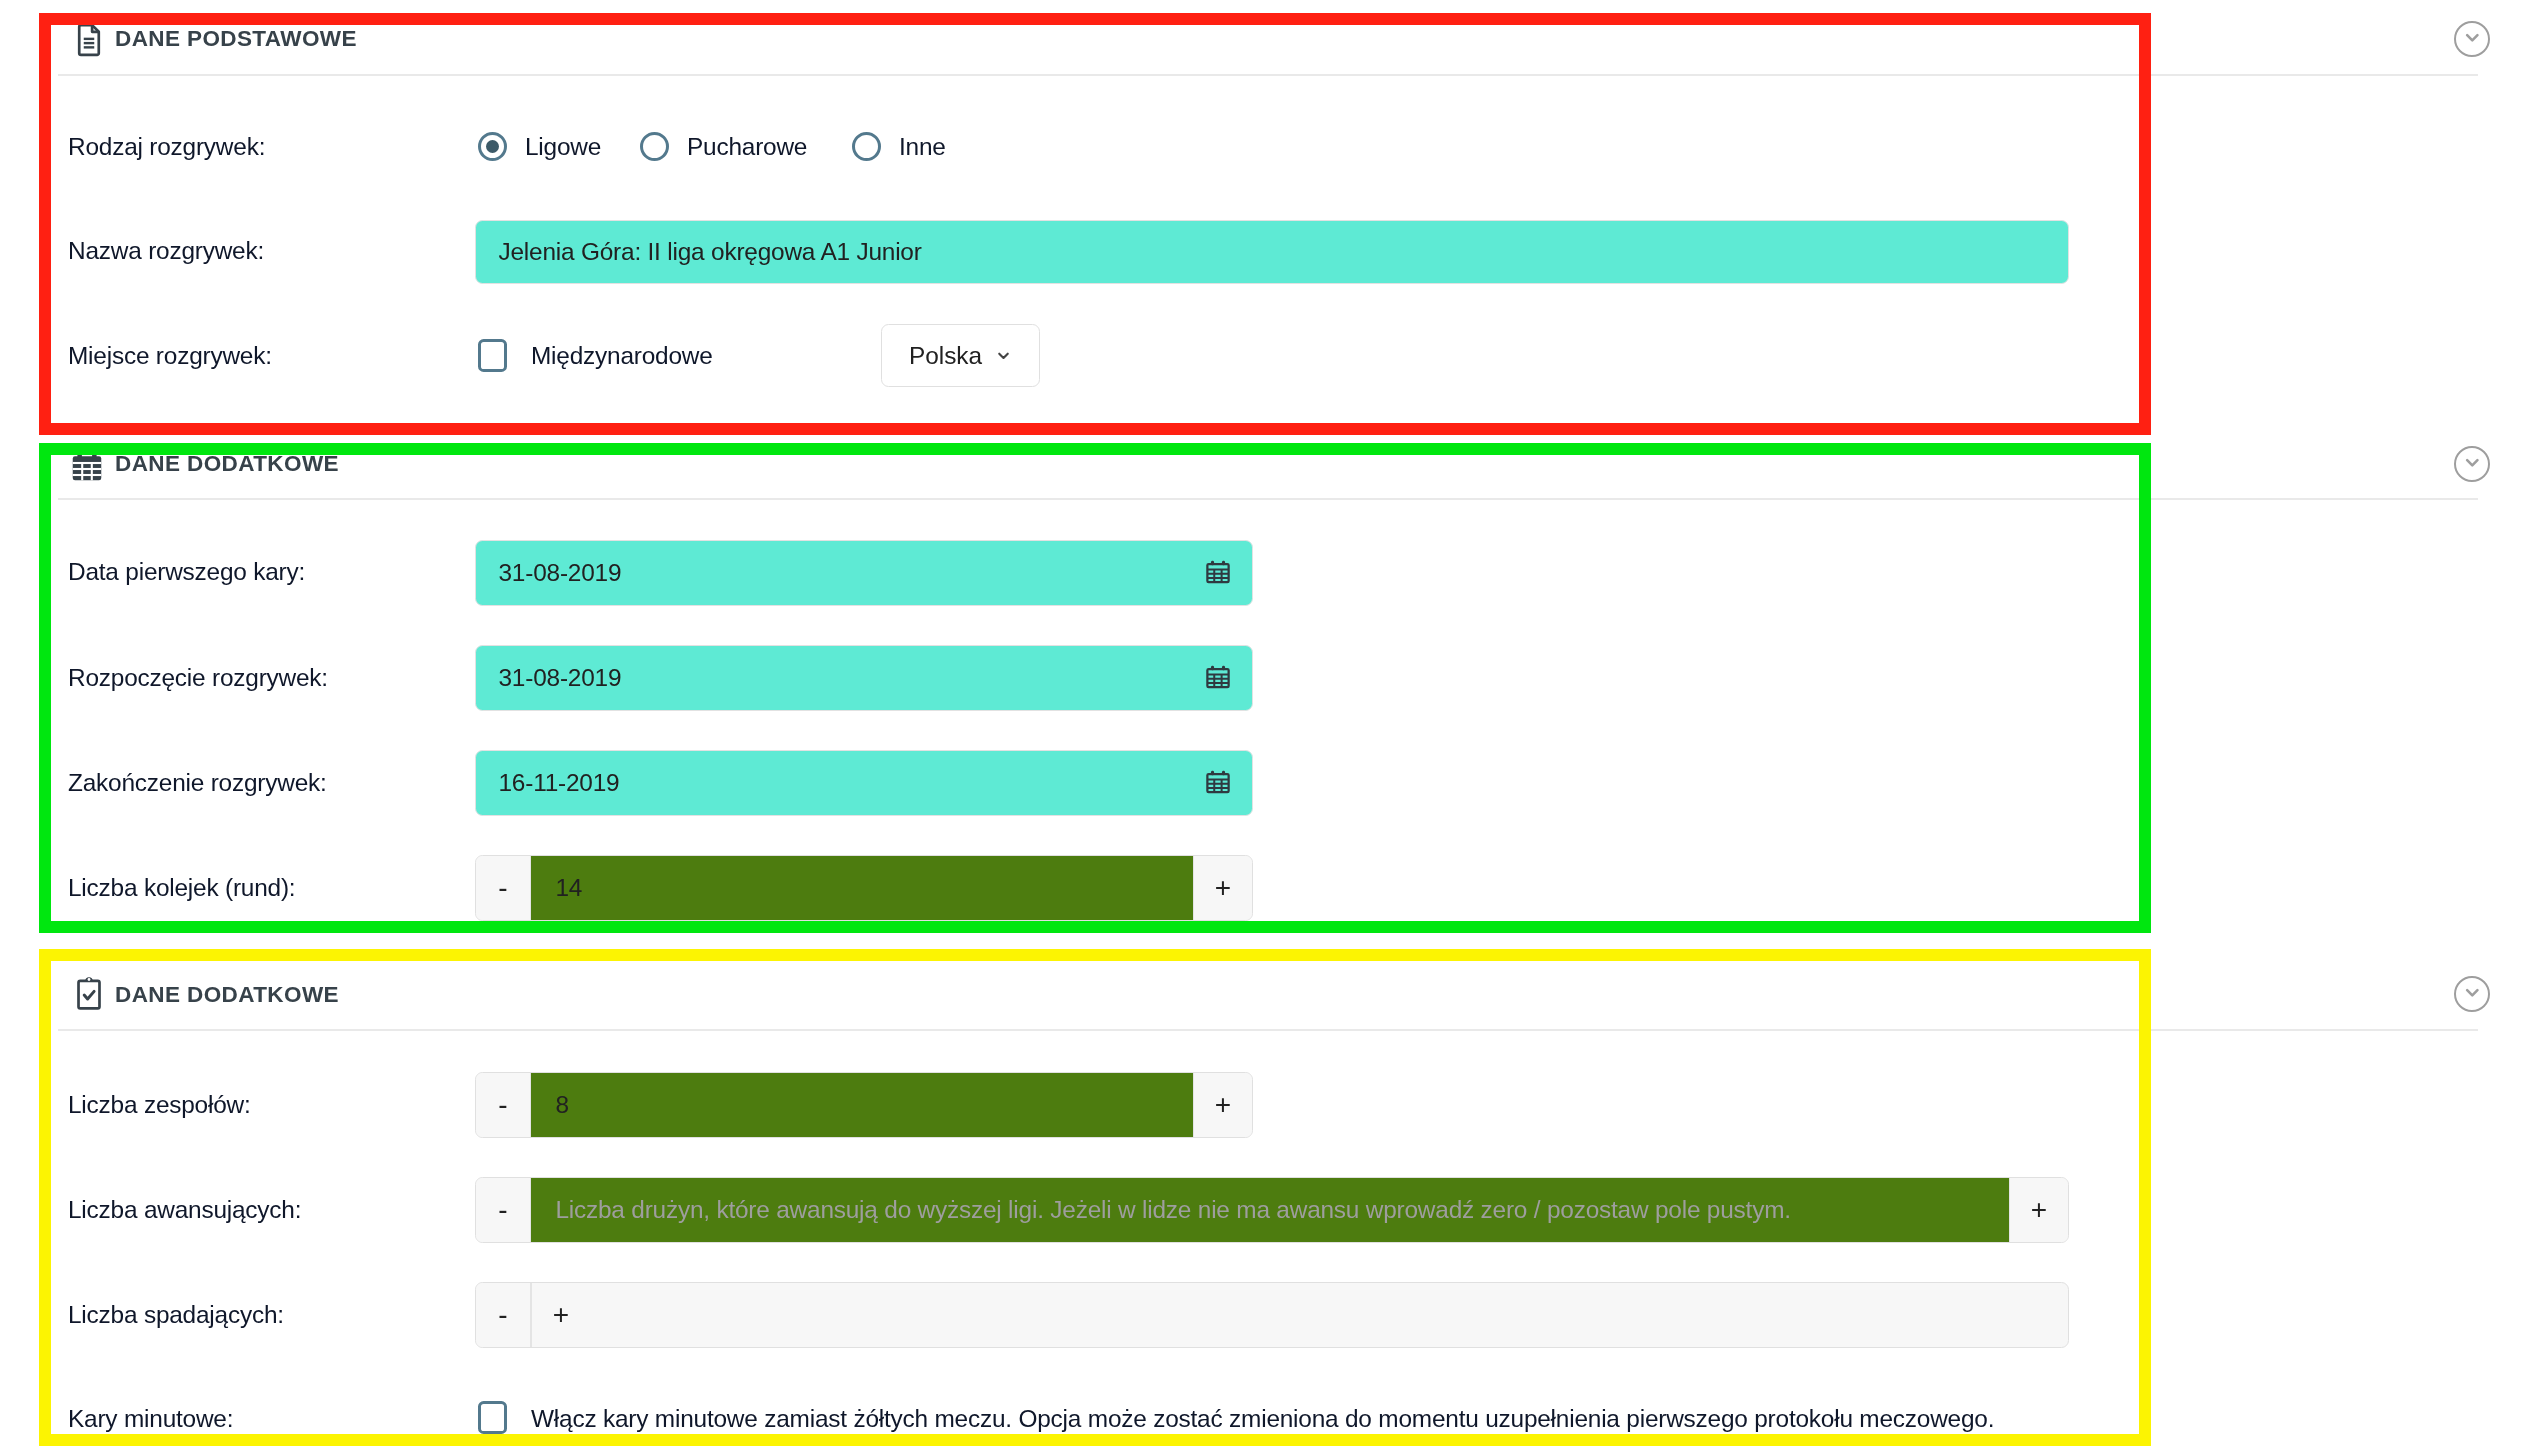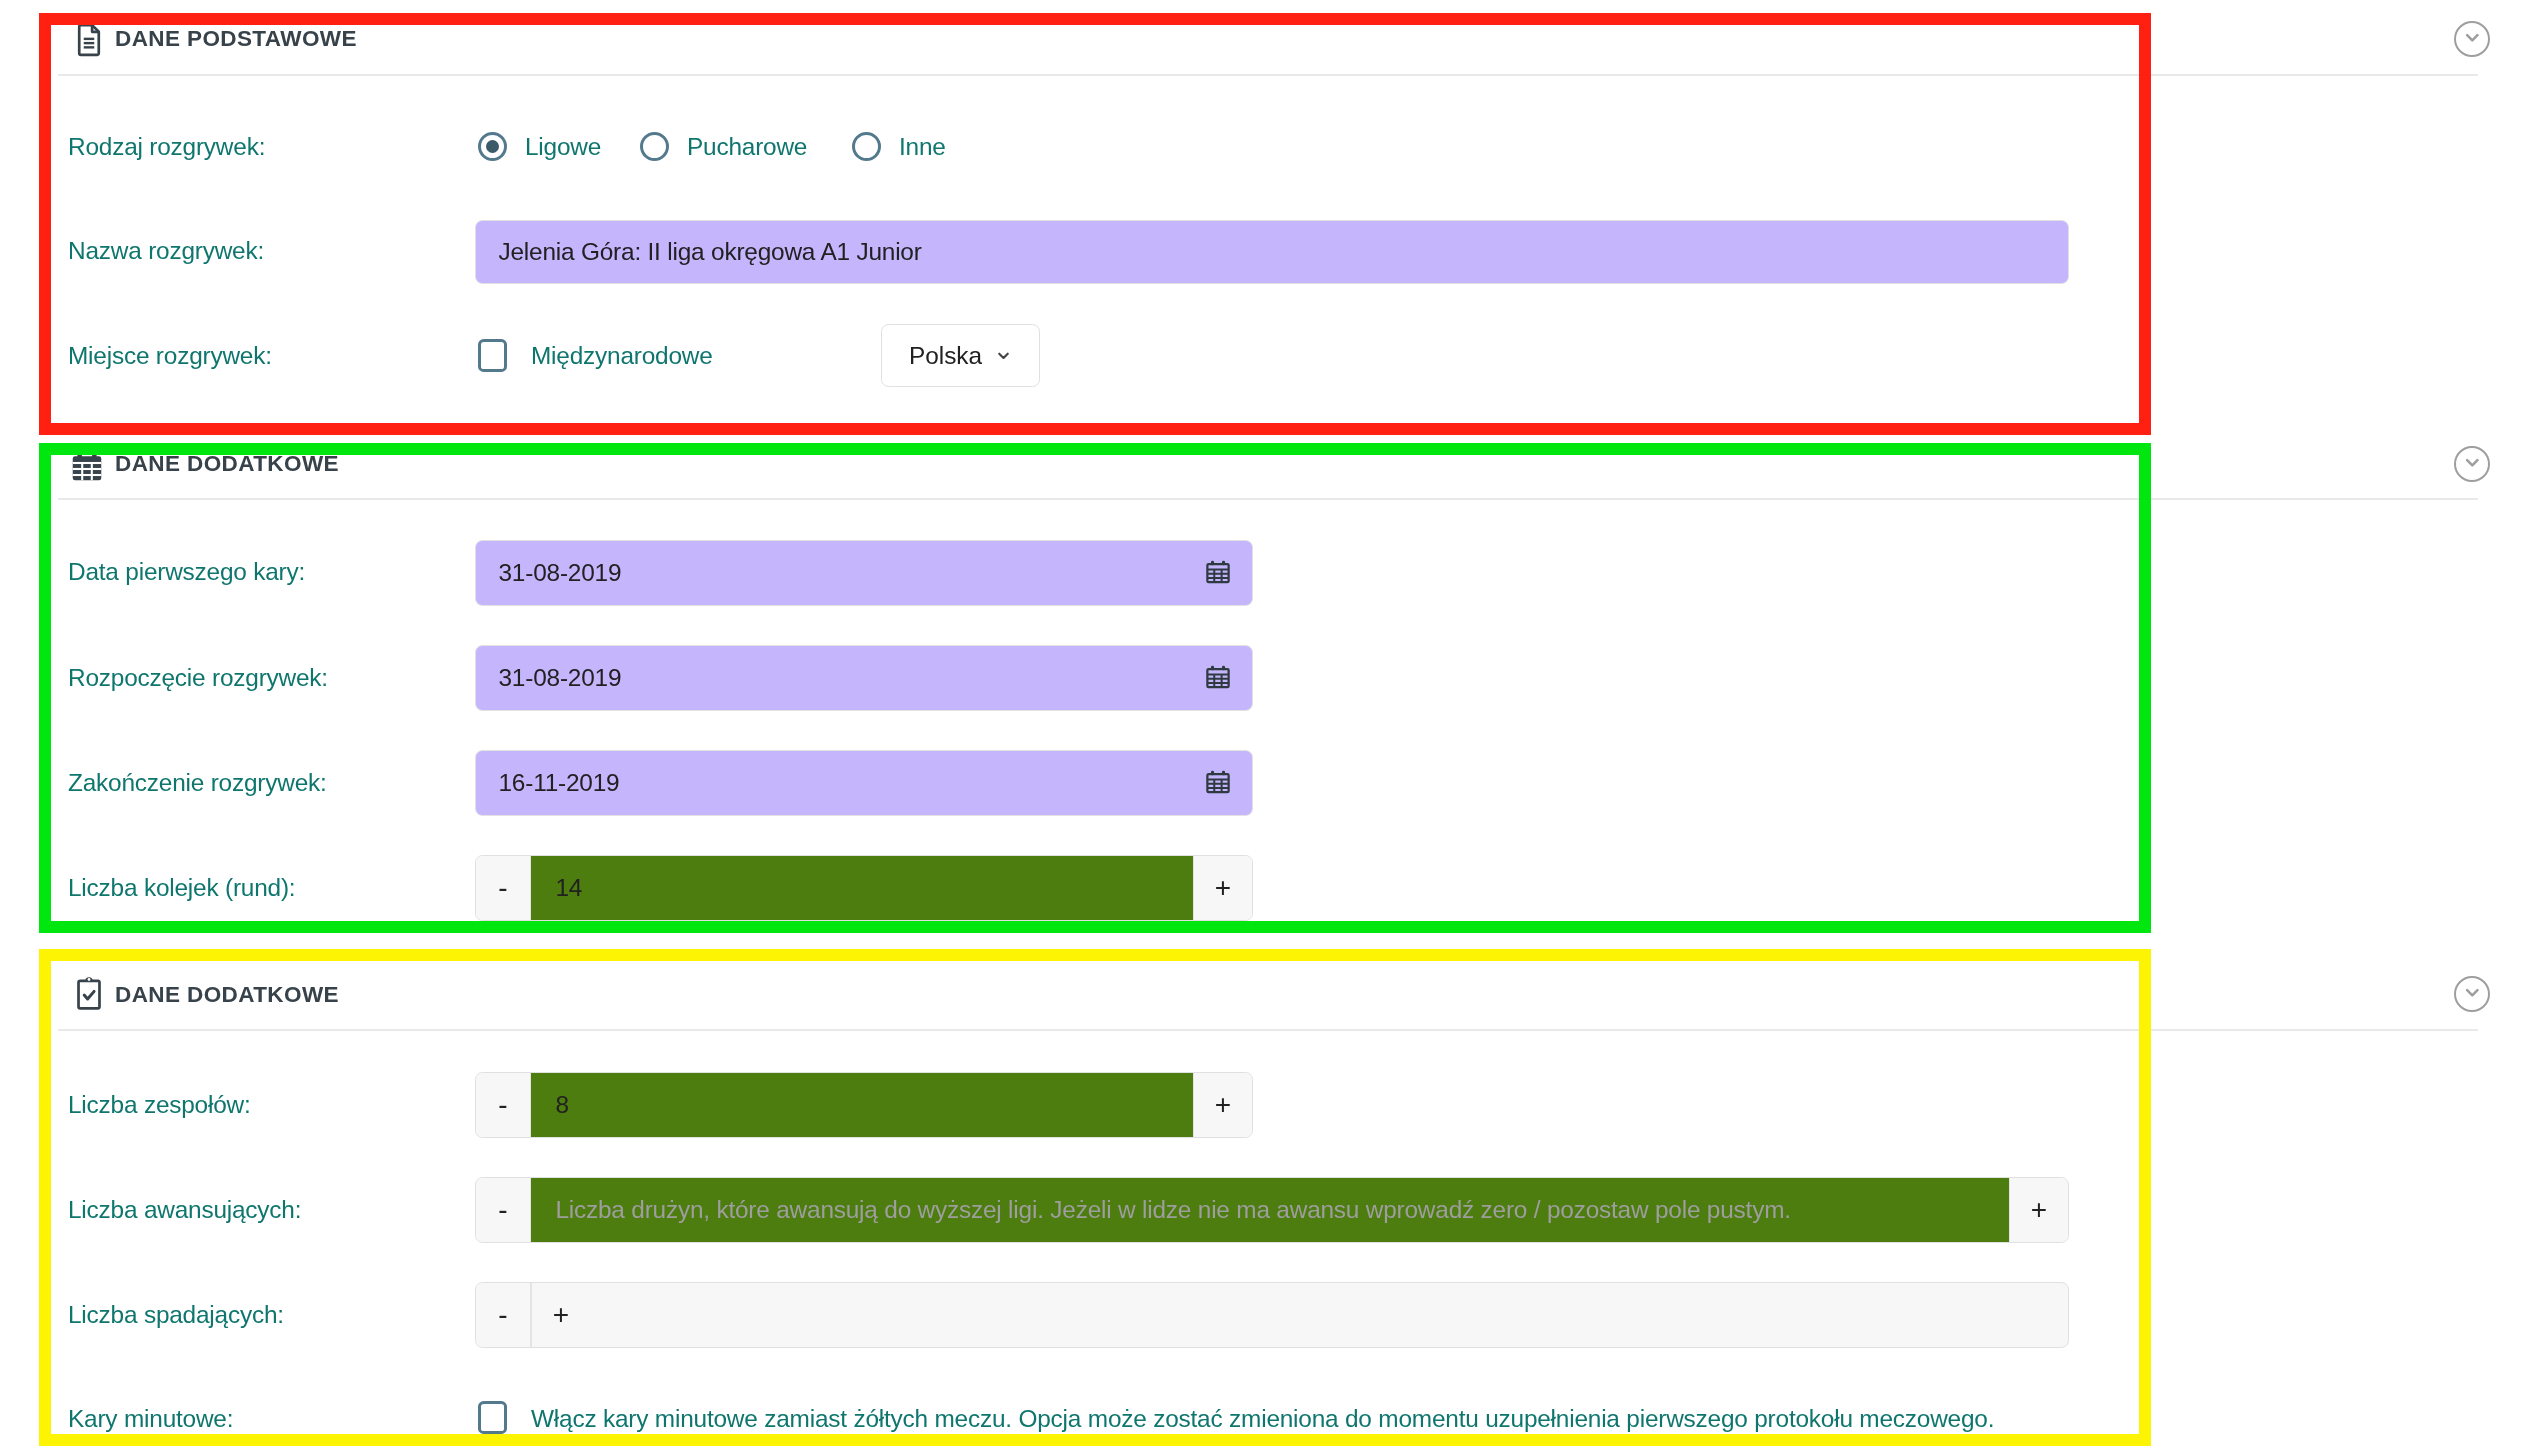--- a/index.html
+++ b/index.html
@@ -2,22 +2,22 @@
 <html style="font-size:15px"><head>
 <meta charset="utf-8">
 <style>
   html,body{margin:0;padding:0;background:#fff;}
   #screen{position:relative;width:2525px;height:1453px;background:#ffffff;overflow:hidden;
           font-family:"Liberation Sans", sans-serif;}
   .abs{position:absolute;}
   .section{position:absolute;left:0;top:0;width:2525px;height:1453px;}
   .sec-title{font-size:22.5px;font-weight:bold;color:#37424a;letter-spacing:0.4px;white-space:nowrap;}
   .divider{position:absolute;height:1.9px;background:#e9e9e9;}
-  .label{font-size:24.4px;color:#0f766e;letter-spacing:-0.2px;white-space:nowrap;}
-  .input-box{background:#c4b5fd;border:1.9px solid #e2e2e2;border-radius:7.5px;box-sizing:border-box;
+  .label{font-size:24.4px;color:#0f172a;letter-spacing:-0.2px;white-space:nowrap;}
+  .input-box{background:#5eead4;border:1.9px solid #e2e2e2;border-radius:7.5px;box-sizing:border-box;
              display:flex;align-items:center;}
   input.text-input{background:transparent;border:none;outline:none;font-family:inherit;font-size:24.4px;
              color:#212121;width:100%;padding:0 56px 0 22.5px;letter-spacing:-0.2px;}
   .stepper{background:#f7f7f7;border:1.9px solid #e0e0e0;border-radius:7.5px;box-sizing:border-box;
            display:flex;overflow:hidden;align-items:stretch;}
   .step-btn{display:flex;align-items:center;justify-content:center;font-size:28px;color:#222;
             background:#f7f7f7;cursor:pointer;user-select:none;}
   .step-minus{width:54px;border-right:1.9px solid #e4e4e4;}
   .step-plus{width:58px;border-left:1.9px solid #e4e4e4;}
   input.step-input{flex:1;min-width:0;background:#4d7c0f;border:none;outline:none;font-family:inherit;

